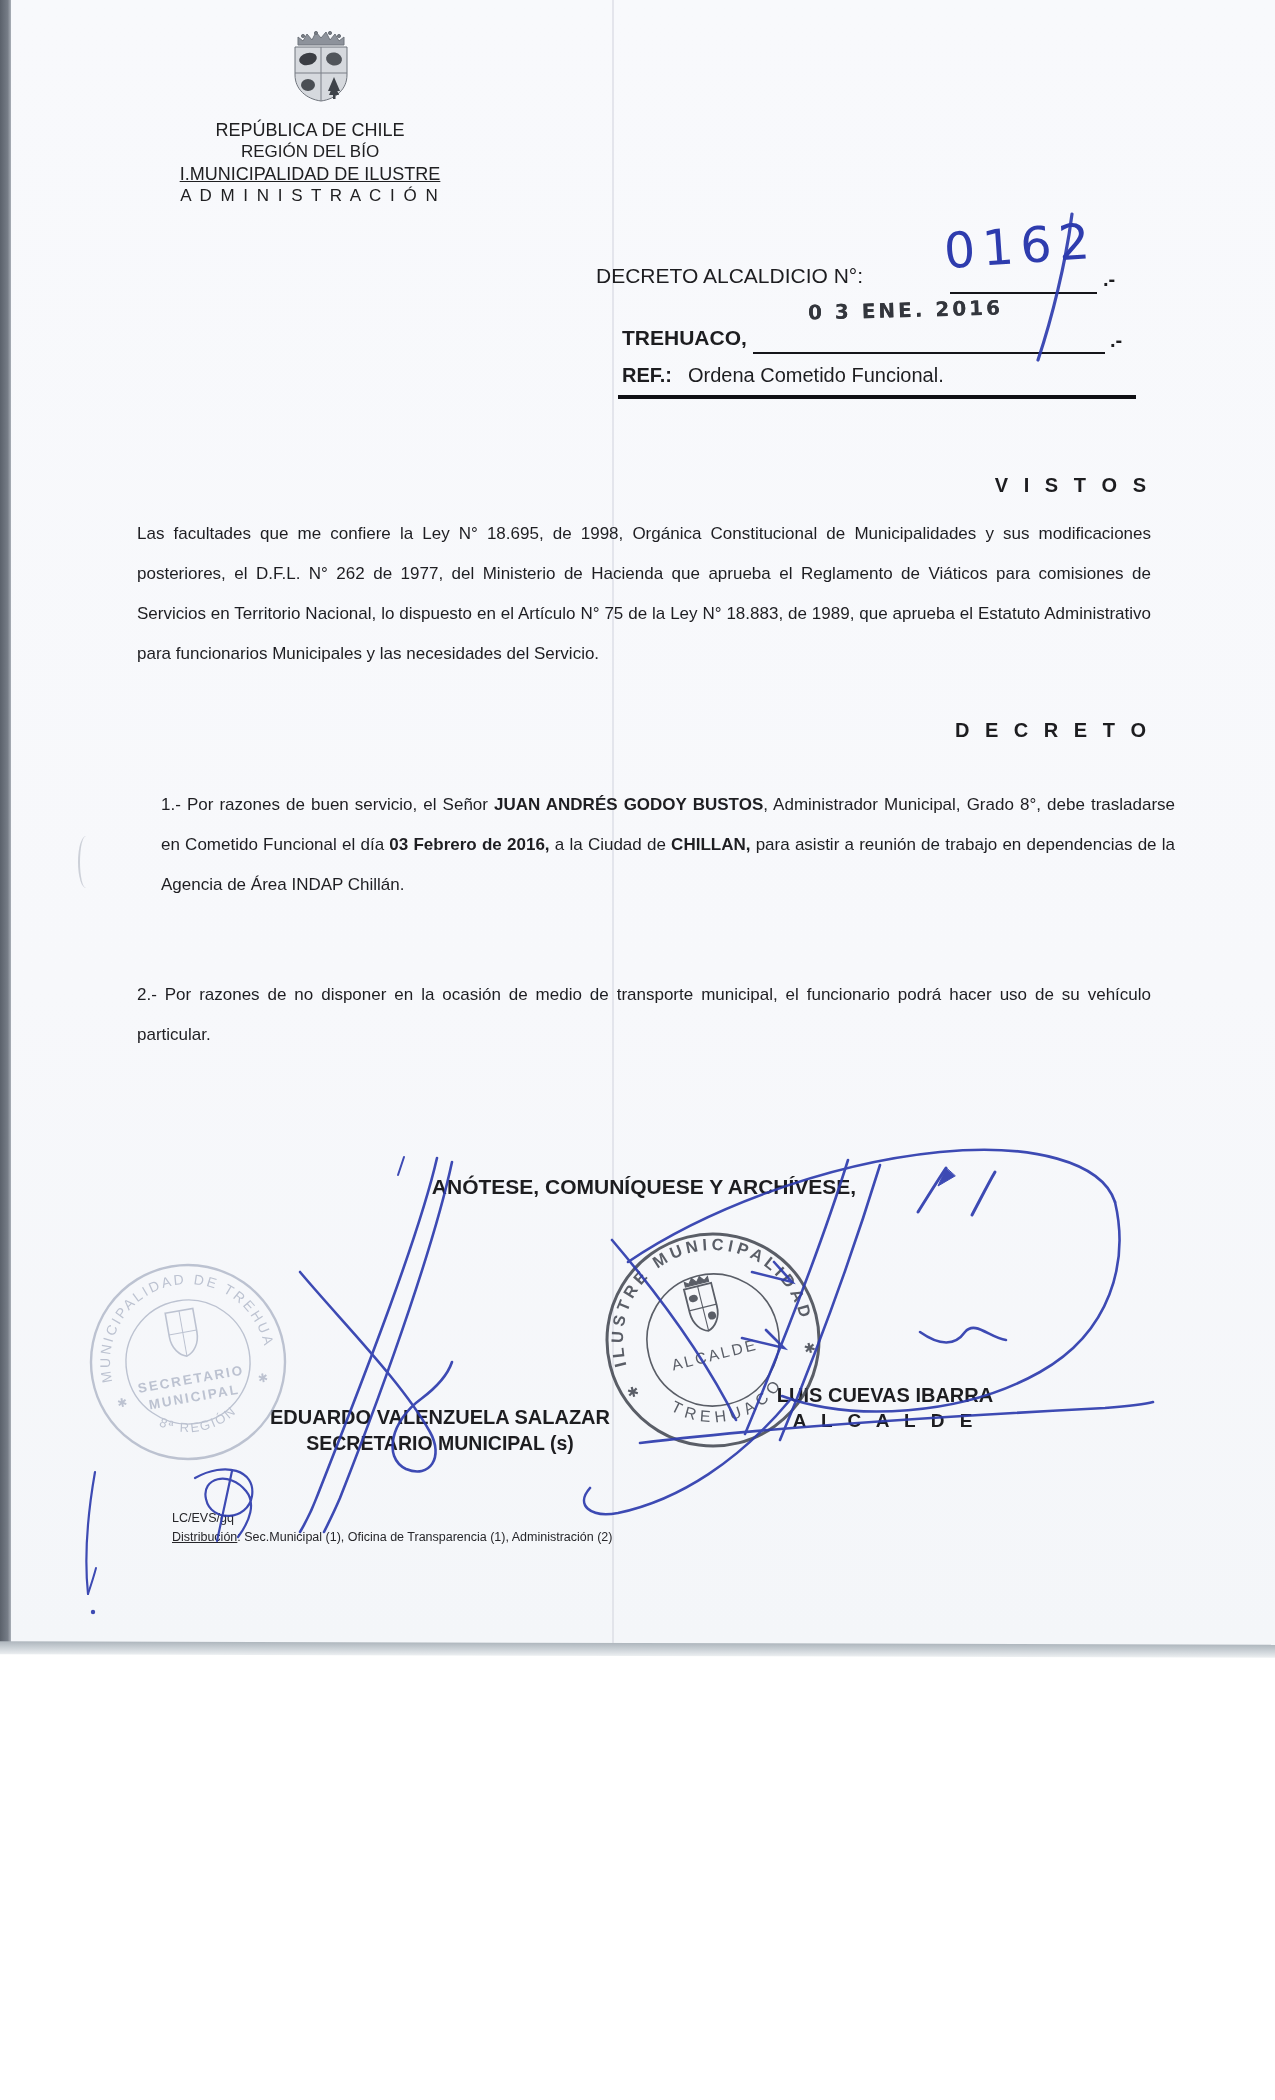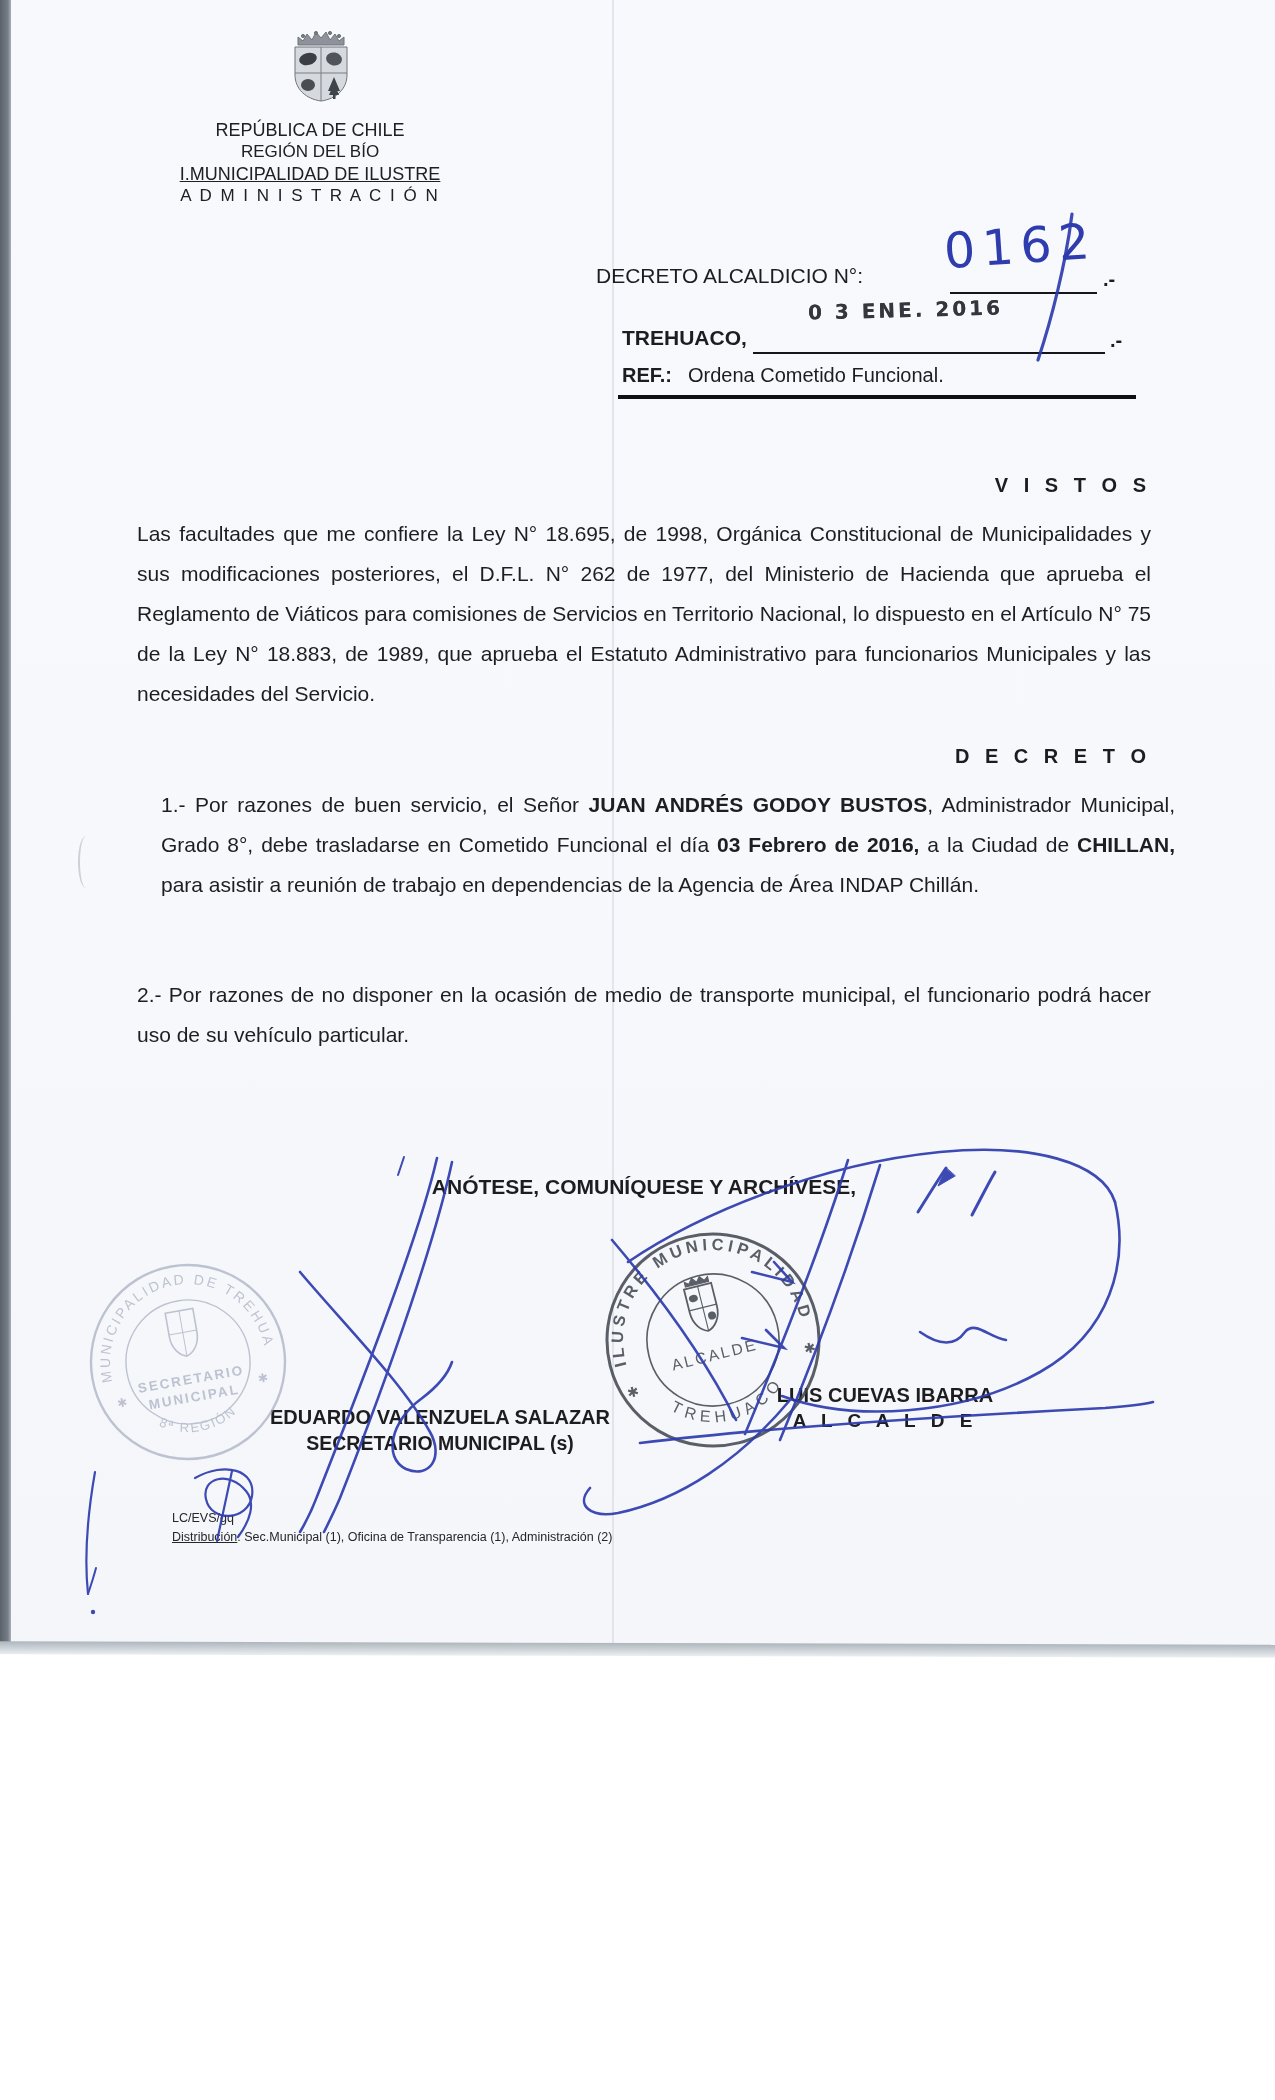--- a/index.html
+++ b/index.html
@@ -35,22 +35,22 @@
   .uline2{left:753px;top:352px;width:352px;height:2px;background:#15151a;}
   .suffix2{left:1110px;top:329px;font-weight:bold;font-size:20px;}
   .ref-row{left:622px;top:364px;font-size:20px;}
   .ref-row .ref-l{font-weight:bold;}
   .ref-row .ref-t{margin-left:16px;}
   .ref-rule{left:618px;top:395px;width:518px;height:4px;background:#101014;}
 
   
   .h-center{left:137px;width:1014px;text-align:right;font-weight:bold;font-size:20px;letter-spacing:5px;}
   .vistos-h{top:474px;}
-  .decreto-h{top:745px;}
-  .para{left:137px;width:1014px;font-size:21px;line-height:40px;text-align:justify;color:#1e1e22;}
+  .decreto-h{top:719px;}
+  .para{left:137px;width:1014px;font-size:17px;line-height:40px;text-align:justify;color:#1e1e22;}
   .p-vistos{top:514px;}
   .p-d1{top:785px;margin-left:24px;}
   .p-d2{top:975px;}
   .p-d3{top:1110px;}
   .para .b{font-weight:bold;}
   .closing{left:137px;width:1014px;top:1175px;text-align:center;font-weight:bold;font-size:21px;}
 
   
   .sig{text-align:center;}
   .sig-left{left:250px;top:1406px;width:380px;}

